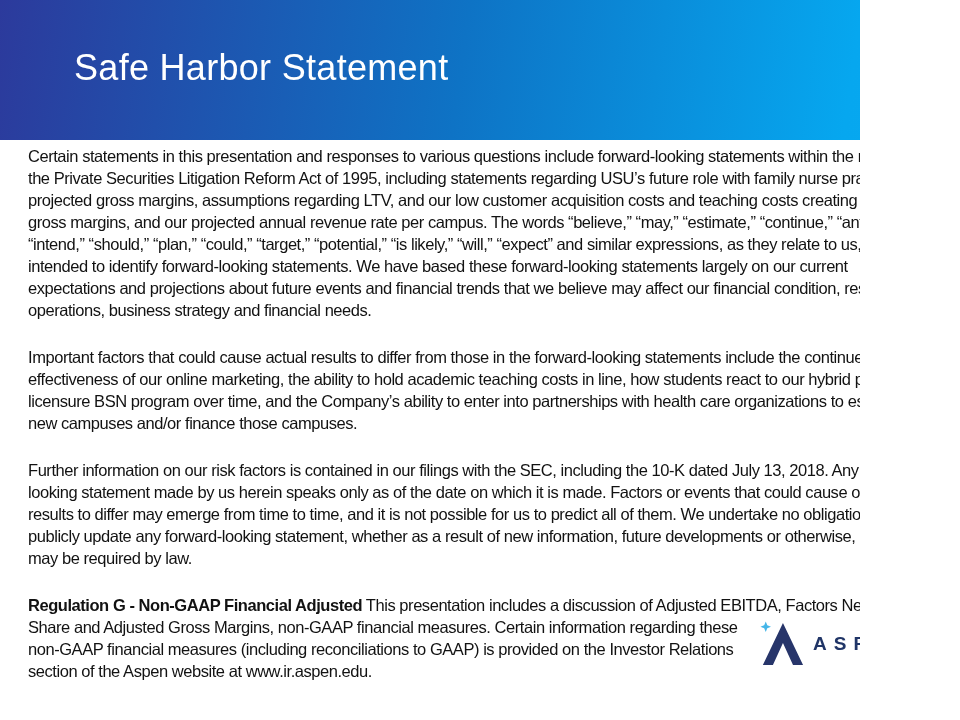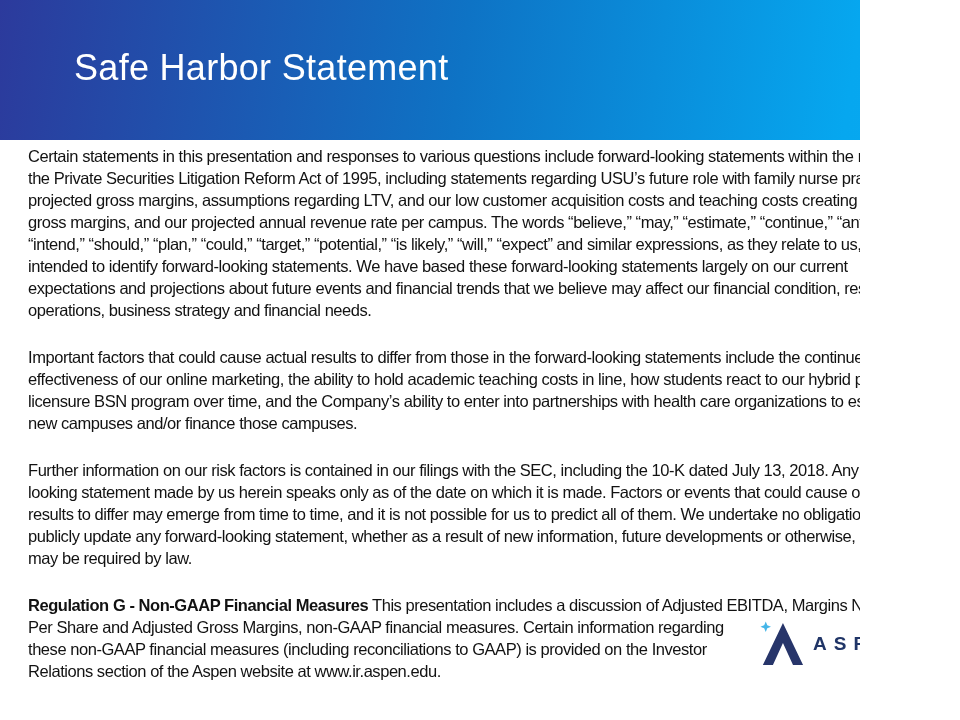--- a/index.html
+++ b/index.html
@@ -77,21 +77,21 @@
   </header>
 
   <main class="content">
 
     <p>Certain statements in this presentation and responses to various questions include forward-looking statements within the meaning of the Private Securities Litigation Reform Act of 1995, including statements regarding USU’s future role with family nurse practitioner’s, projected gross margins, assumptions regarding LTV, and our low customer acquisition costs and teaching costs creating favorable gross margins, and our projected annual revenue rate per campus. The words “believe,” “may,” “estimate,” “continue,” “anticipate,” “intend,” “should,” “plan,” “could,” “target,” “potential,” “is likely,” “will,” “expect” and similar expressions, as they relate to us, are intended to identify forward-looking statements. We have based these forward-looking statements largely on our current expectations and projections about future events and financial trends that we believe may affect our financial condition, results of operations, business strategy and financial needs.</p>
 
     <p>Important factors that could cause actual results to differ from those in the forward-looking statements include the continued effectiveness of our online marketing, the ability to hold academic teaching costs in line, how students react to our hybrid pre-licensure BSN program over time, and the Company’s ability to enter into partnerships with health care organizations to establish new campuses and/or finance those campuses.</p>
 
     <p>Further information on our risk factors is contained in our filings with the SEC, including the 10-K dated July 13, 2018. Any forward-looking statement made by us herein speaks only as of the date on which it is made. Factors or events that could cause our actual results to differ may emerge from time to time, and it is not possible for us to predict all of them. We undertake no obligation to publicly update any forward-looking statement, whether as a result of new information, future developments or otherwise, except as may be required by law.</p>
 
-    <p><span class="bold-lead">Regulation G - Non-GAAP Financial Measures</span><span> This presentation includes a discussion of Adjusted EBITDA, Margins</span>
+    <p><span class="bold-lead">Regulation G - Non-GAAP Financial Adjusted</span><span> This presentation includes a discussion of Adjusted EBITDA, Factors</span>
       <span class="logo-float">
         <svg class="logo-chevron" viewBox="0 0 46 48" xmlns="http://www.w3.org/2000/svg">
           <polygon points="6,1.5 7.6,5.4 11.5,7 7.6,8.6 6,12.5 4.4,8.6 0.5,7 4.4,5.4" fill="#45b6e8"></polygon>
           <polygon points="3,47 24,3 45,47 34.5,47 24,24 13.5,47" fill="#27356a"></polygon>
         </svg>
         <span class="logo-text">
           <span class="logo-name">ASPEN</span>
           <span class="logo-sub">GROUP INC.</span>
         </span>
       </span>

